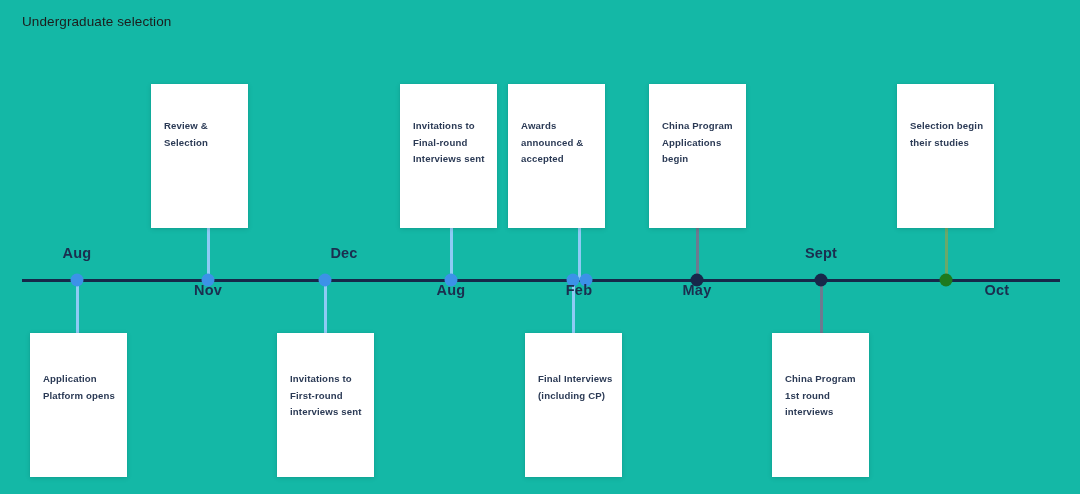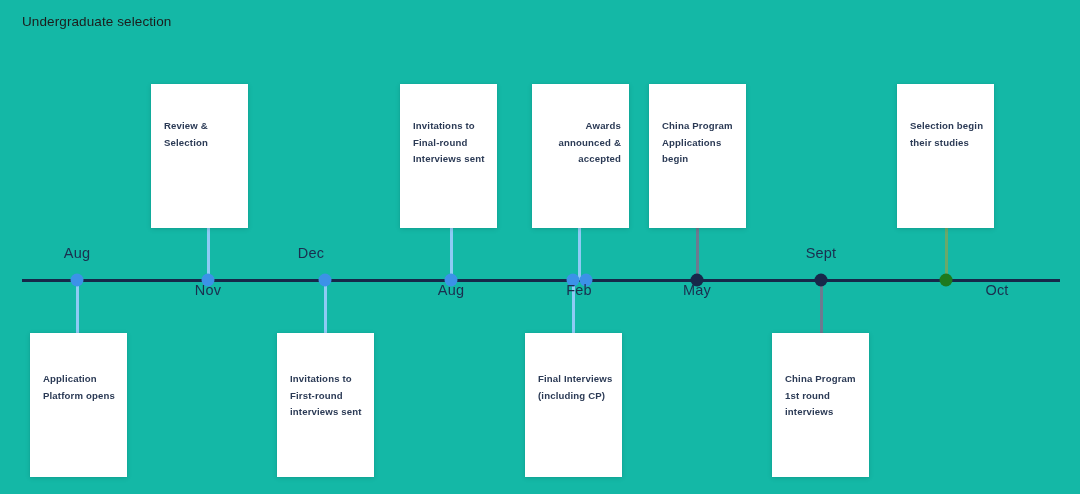--- a/index.html
+++ b/index.html
@@ -55,21 +55,21 @@
     height: 13px;
     border-radius: 50%;
     transform: translate(-50%, -50%);
     z-index: 6;
   }
 
   
   .month-label {
     position: absolute;
     font-size: 14.5px;
-    font-weight: 400;
+    font-weight: 700;
     color: #1b2e4f;
     transform: translateX(-50%);
     white-space: nowrap;
     letter-spacing: 0.2px;
     z-index: 7;
   }
   .month-label.above { top: 245px; }
   .month-label.below { top: 282px; }
 
   
@@ -124,36 +124,36 @@
       <div class="dot" style="left: 573px; top: 280px; background: rgb(60, 146, 232);"></div>
       <div class="dot" style="left: 586px; top: 280px; background: rgb(60, 146, 232);"></div>
       <div class="dot" style="left: 697px; top: 280px; background: rgb(23, 40, 74);"></div>
       <div class="dot" style="left: 821px; top: 280px; background: rgb(23, 40, 74);"></div>
       <div class="dot" style="left: 946px; top: 280px; background: rgb(29, 122, 29);"></div>
     </div>
 
   <div id="months">
       <div class="month-label above" style="left: 77px;">Aug</div>
       <div class="month-label below" style="left: 208px;">Nov</div>
-      <div class="month-label above" style="left: 311px;">Dec</div>
+      <div class="month-label above" style="left: 344px;">Dec</div>
       <div class="month-label below" style="left: 451px;">Aug</div>
       <div class="month-label below" style="left: 579px;">Feb</div>
       <div class="month-label below" style="left: 697px;">May</div>
       <div class="month-label above" style="left: 821px;">Sept</div>
       <div class="month-label below" style="left: 997px;">Oct</div>
     </div>
 
   <div id="top-cards">
       <div class="card top" style="left: 151px; top: 84px;">
         <div class="card-text">Review &amp; Selection</div>
       </div>
       <div class="card top" style="left: 400px; top: 84px;">
         <div class="card-text">Invitations to Final-round Interviews sent</div>
       </div>
-      <div class="card top" style="left: 532px; top: 84px; text-align: right;">
+      <div class="card top" style="left: 508px; top: 84px;">
         <div class="card-text">Awards announced &amp; accepted</div>
       </div>
       <div class="card top" style="left: 649px; top: 84px;">
         <div class="card-text">China Program Applications begin</div>
       </div>
       <div class="card top" style="left: 897px; top: 84px;">
         <div class="card-text">Selection begin their studies</div>
       </div>
     </div>
 

